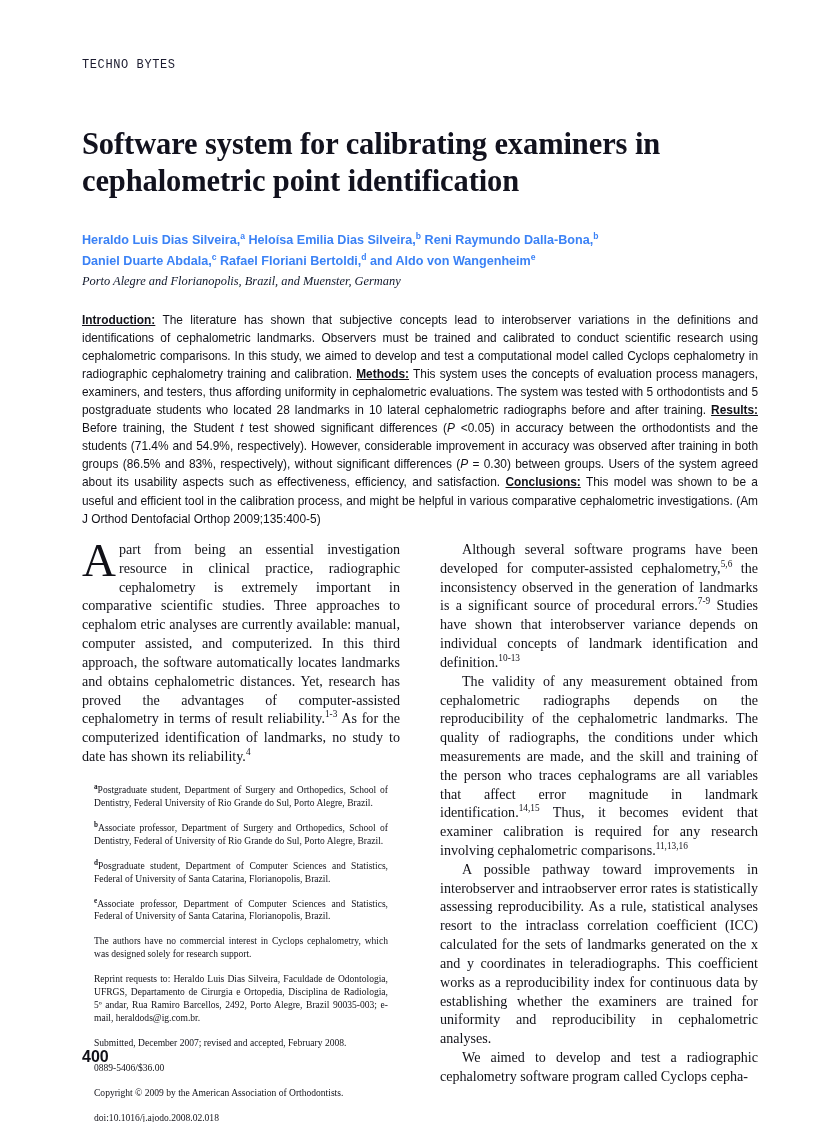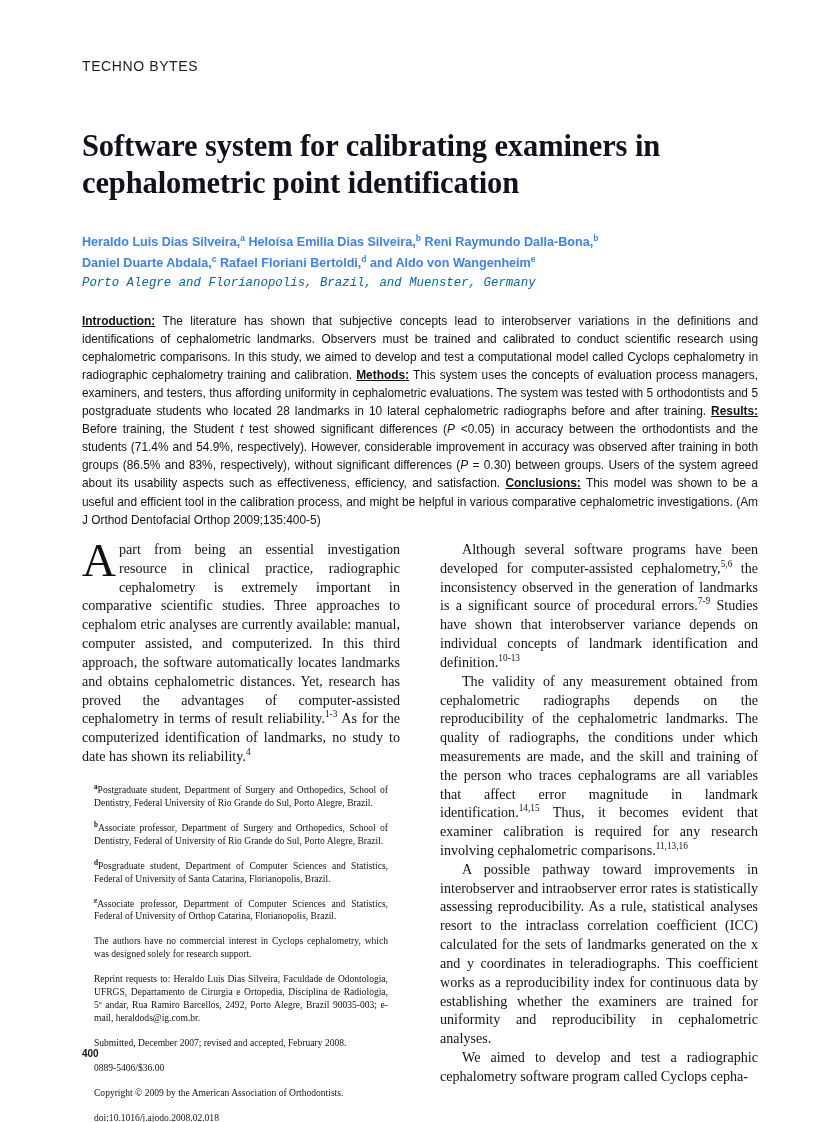--- a/index.html
+++ b/index.html
@@ -24,22 +24,22 @@
   }
   .content {
     position: absolute;
     left: 82px;
     top: 58px;
     width: 676px;
   }
 
   
   .kicker {
-    font-family: Liberation Sans, sans-serif;
-    font-size: 14px;
+    font-family: Liberation Mono, monospace;
+    font-size: 12px;
     letter-spacing: 0.6px;
     color: #1a1a2e;
     margin: 0 0 54px 0;
   }
 
   
   .title {
     font-family: "Liberation Serif", serif;
     font-size: 30.5px;
     line-height: 1.22;
@@ -58,24 +58,24 @@
     color: #3b82f6;
     margin: 0;
   }
   .authors sup {
     font-size: 8.6px;
     font-weight: bold;
     vertical-align: super;
     line-height: 0;
   }
   .affil-line {
-    font-family: Liberation Mono, monospace;
+    font-family: Liberation Serif, serif;
     font-style: italic;
     font-size: 12.4px;
-    color: #0369a1;
+    color: #0f172a;
     margin: 3px 0 0 0;
   }
 
   
   .abstract {
     font-family: "Liberation Sans", sans-serif;
     font-size: 11.9px;
     line-height: 1.515;
     text-align: justify;
     color: #111118;
@@ -154,21 +154,21 @@
     border: 0;
     margin: 0 0 3px 0;
   }
 
   
   .folio {
     position: absolute;
     left: 82px;
     top: 1048px;
     font-family: "Liberation Sans", sans-serif;
-    font-size: 10px;
+    font-size: 16px;
     font-weight: bold;
     color: #111118;
   }
 </style>
 </head>
 <body>
 
 <div class="page">
 
   <div class="content">
@@ -201,21 +201,21 @@
       <p class="body-p">We aimed to develop and test a radiographic cephalometry software program called Cyclops cepha-</p>
     </div>
 
   </div>
 
   <div class="footnotes">
     <hr class="fn-rule">
     <p><sup>a</sup><span>Postgraduate student, Department of Surgery and Orthopedics, School of Dentistry, Federal University of Rio Grande do Sul, Porto Alegre, Brazil.</span></p>
     <p><sup>b</sup><span>Associate professor, Department of Surgery and Orthopedics, School of Dentistry, Federal of University of Rio Grande do Sul, Porto Alegre, Brazil.</span></p>
     <p><sup>d</sup><span>Posgraduate student, Department of Computer Sciences and Statistics, Federal of University of Santa Catarina, Florianopolis, Brazil.</span></p>
-    <p><sup>e</sup><span>Associate professor, Department of Computer Sciences and Statistics, Federal of University of Orthop Catarina, Florianopolis, Brazil.</span></p>
+    <p><sup>e</sup><span>Associate professor, Department of Computer Sciences and Statistics, Federal of University of Santa Catarina, Florianopolis, Brazil.</span></p>
     <p>The authors have no commercial interest in Cyclops cephalometry, which was designed solely for research support.</p>
     <p>Reprint requests to: Heraldo Luis Dias Silveira, Faculdade de Odontologia, UFRGS, Departamento de Cirurgia e Ortopedia, Disciplina de Radiologia, 5º andar, Rua Ramiro Barcellos, 2492, Porto Alegre, Brazil 90035-003; e-mail, heraldods@ig.com.br.</p>
     <p>Submitted, December 2007; revised and accepted, February 2008.</p>
     <p>0889-5406/$36.00</p>
     <p>Copyright © 2009 by the American Association of Orthodontists.</p>
     <p>doi:10.1016/j.ajodo.2008.02.018</p>
   </div>
 
   <div class="folio">400</div>
 

